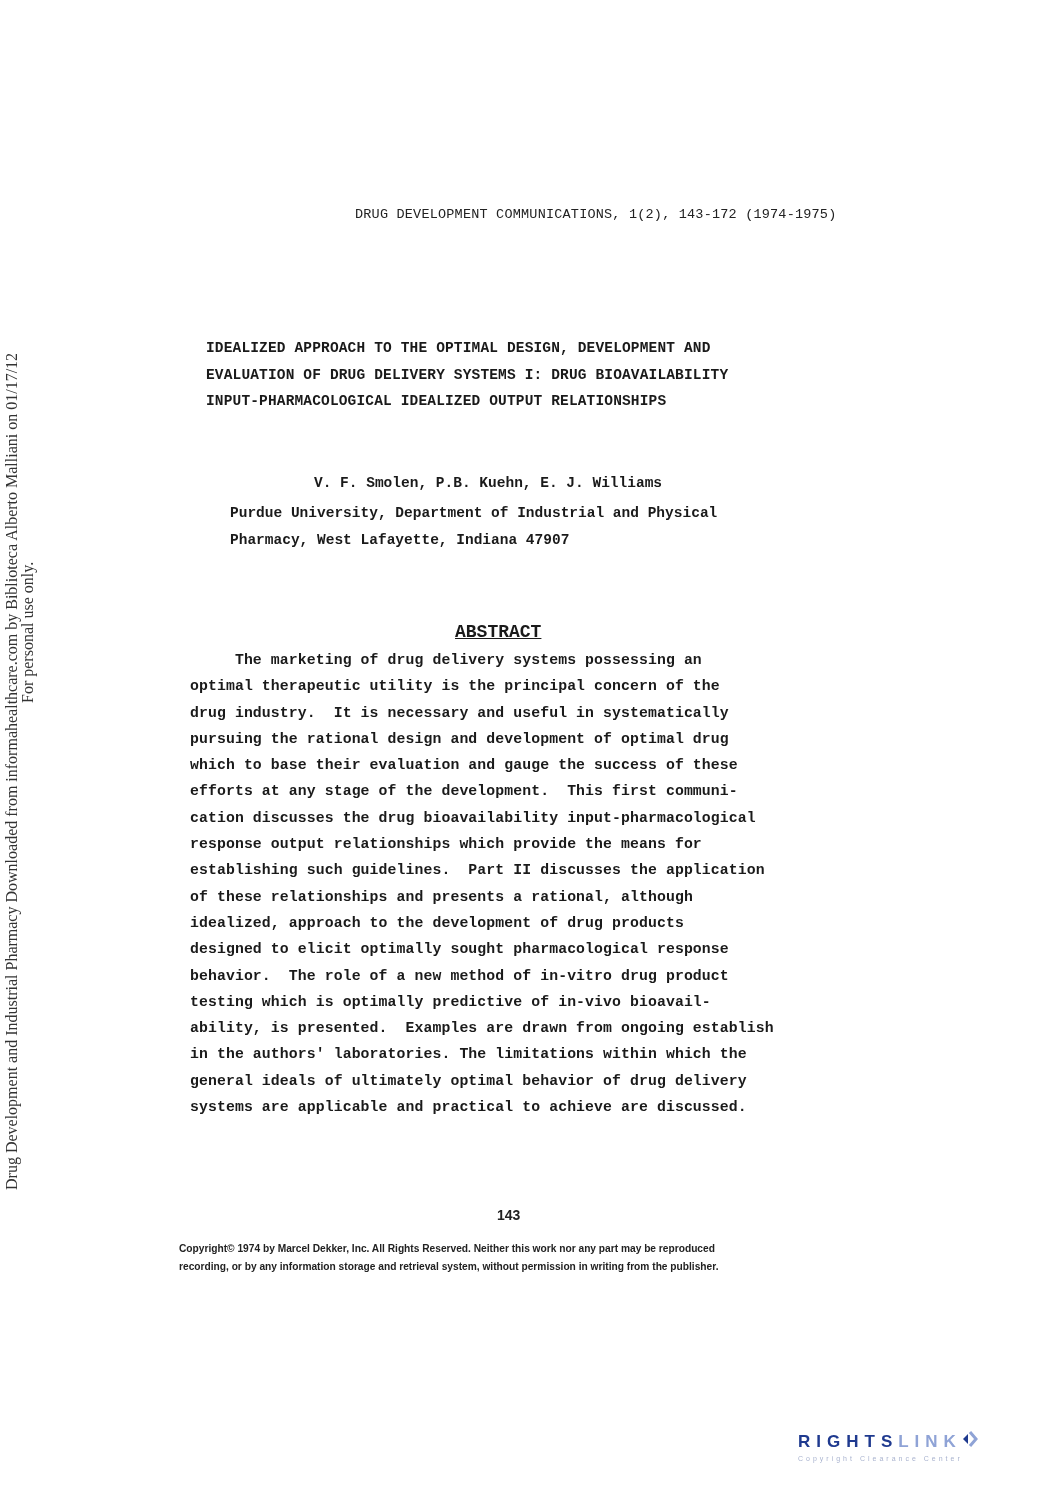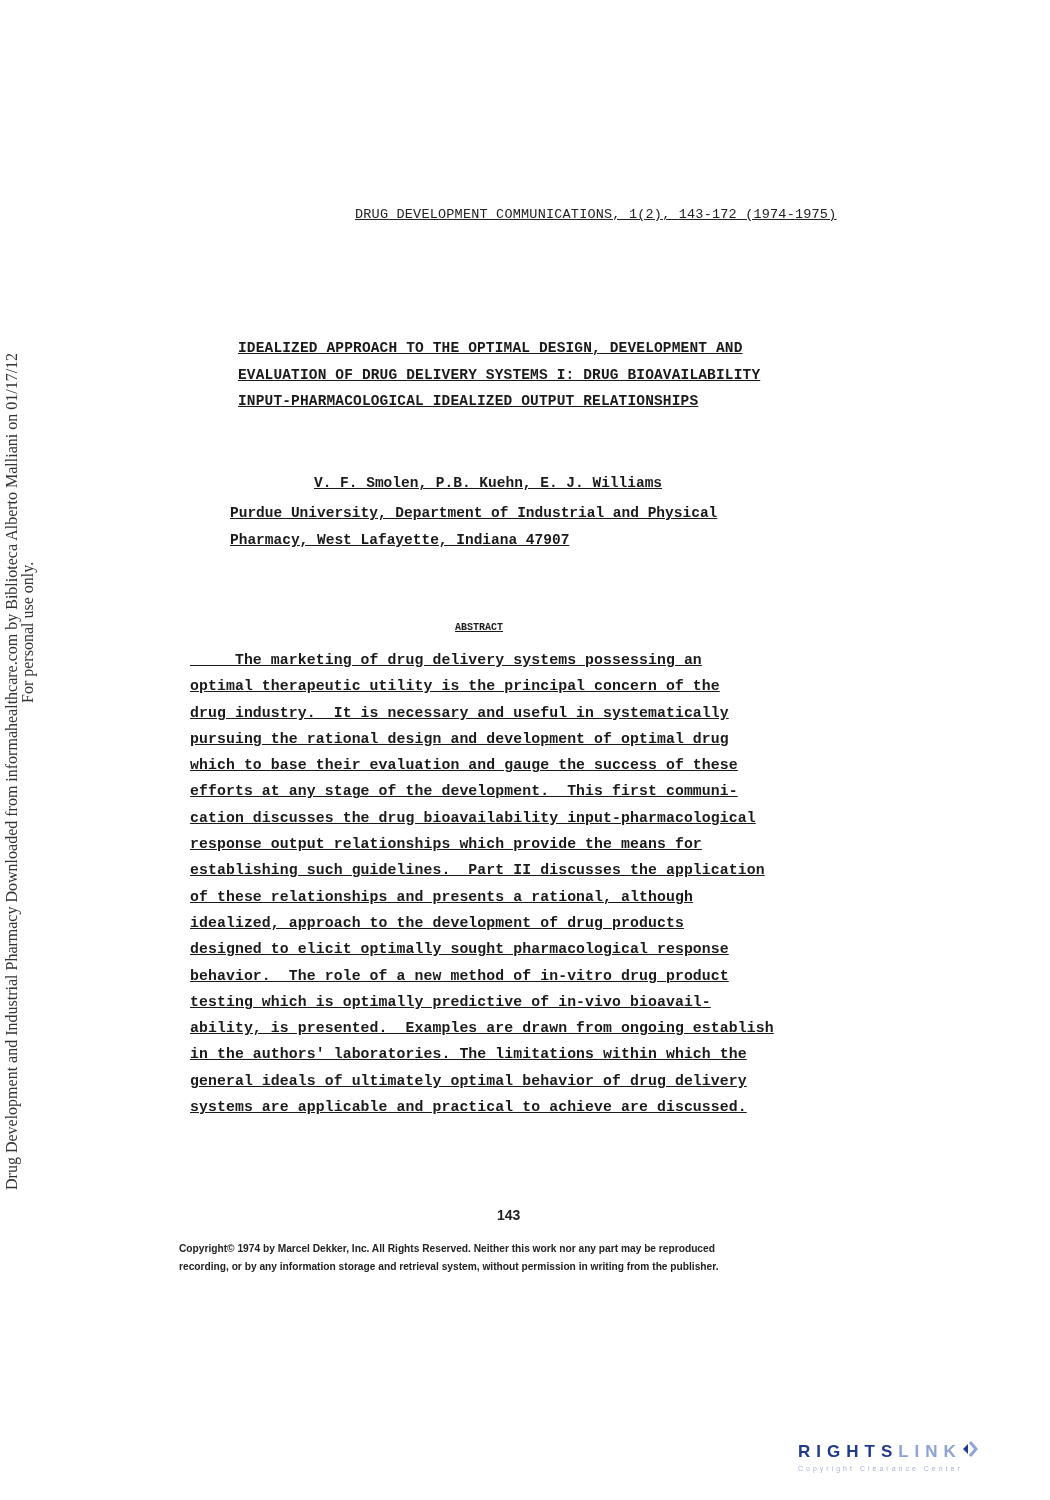--- a/index.html
+++ b/index.html
@@ -1,17 +1,17 @@
 <!DOCTYPE html>
 <html><head>
 <meta charset="utf-8">
 <style>
   html, body { margin: 0; padding: 0; background: #ffffff; }
   body { width: 1050px; height: 1500px; position: relative; overflow: hidden; color: #1a1a1a; }
-  .mono { font-family: "Liberation Mono", "DejaVu Sans Mono", monospace; text-decoration: underline; }
+  .mono { font-family: "Liberation Mono", "DejaVu Sans Mono", monospace; }
 
   .watermark {
     position: absolute;
     left: 0; top: 0;
     width: 1500px; height: 50px;
     transform-origin: 0 0;
     transform: translate(0px, 1190px) rotate(-90deg);
     font-family: "Liberation Serif", "DejaVu Serif", serif;
     font-size: 16px; line-height: 17px; color: #333;
   }
@@ -19,51 +19,51 @@
   .watermark .wm-line2 { position: absolute; left: 487px; top: 19px; white-space: nowrap; }
 
   .journal-header {
     position: absolute; left: 355px; top: 207px;
     font-size: 13.5px; letter-spacing: 0.2px; white-space: nowrap; color: #222;
   }
 
   .title-block { position: absolute; left: 206px; top: 335px; }
   .title-line {
     font-size: 14.5px; font-weight: bold; line-height: 26.5px;
-    white-space: nowrap; letter-spacing: 0.15px; margin-left: 32px;
+    white-space: nowrap; letter-spacing: 0.15px;
   }
 
   .authors { position: absolute; left: 314px; top: 475px; font-size: 14.5px; font-weight: bold; white-space: nowrap; }
   .affil { position: absolute; left: 230px; top: 500px; }
   .affil-line { font-size: 14.5px; font-weight: bold; line-height: 27px; white-space: nowrap; }
 
   .abstract-heading {
     position: absolute; left: 455px; top: 622px;
-    font-size: 10px; font-weight: bold; text-decoration: underline; white-space: nowrap;
+    font-size: 18px; font-weight: bold; text-decoration: underline; white-space: nowrap;
   }
   .abstract-body { position: absolute; left: 190px; top: 647px; }
   .abs-line { font-size: 14.8px; font-weight: bold; line-height: 26.3px; white-space: pre; letter-spacing: 0.1px; }
 
   .page-number {
     position: absolute; left: 497px; top: 1207px;
     font-family: "Liberation Sans", "DejaVu Sans", sans-serif;
     font-size: 14px; font-weight: bold; color: #222;
   }
   .copyright {
     position: absolute; left: 179px; top: 1240px; width: 680px;
     font-family: "Liberation Sans", "DejaVu Sans", sans-serif;
     font-size: 10.2px; font-weight: bold; line-height: 18px; color: #222;
   }
   .copyright div { white-space: nowrap; }
 
   .rightslink { position: absolute; left: 798px; top: 1430px; width: 240px; height: 40px; }
   .rl-main {
     font-family: "Liberation Sans", "DejaVu Sans", sans-serif;
     font-weight: bold; font-size: 17px; letter-spacing: 6px; white-space: nowrap;
-    display: flex; align-items: center; margin-top: 10px;
+    display: flex; align-items: center;
   }
   .rl-rights { color: #1f3a8f; }
   .rl-link { color: #8fa3d6; }
   .rl-arrow { margin-left: -2px; display: inline-block; }
   .rl-sub {
     font-family: "Liberation Sans", "DejaVu Sans", sans-serif;
     font-size: 7px; color: #a9b3cf; letter-spacing: 3px; margin-top: 2px; white-space: nowrap;
   }
 </style>
 </head>

